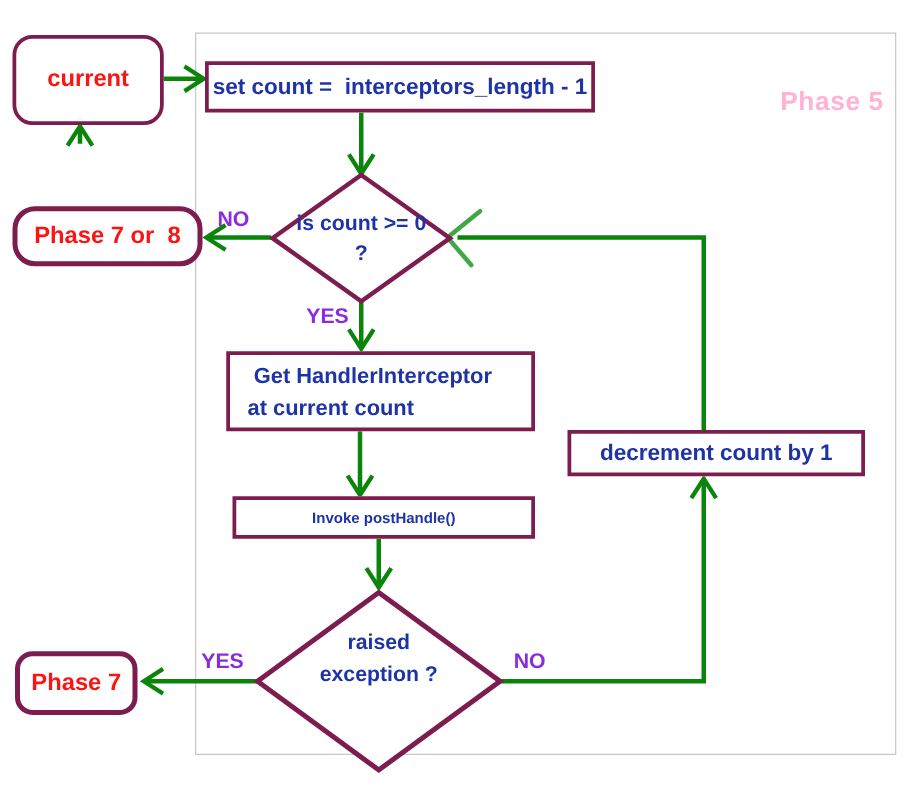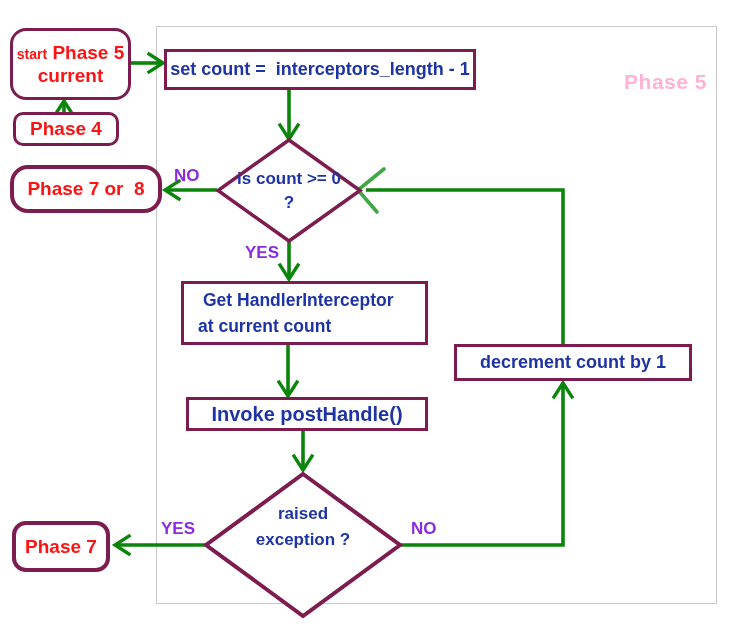--- a/index.html
+++ b/index.html
@@ -26,21 +26,21 @@
   #start-box .lg  { font-size:19px; color:#fb1414; }
   #phase4-box     { left:13px;  top:112px; width:106px; height:34px; border-width:3px; border-radius:10px; }
   #phase7-box     { left:10px;  top:165px; width:152px; height:48px; border-width:4px; border-radius:18px;
                     white-space:pre; }
   #phase6-box     { left:12px;  top:521px; width:98px;  height:51px; border-width:4px; border-radius:14px; }
   #setcount-box   { left:164px; top:49px;  width:312px; height:41px; white-space:pre; }
   #gethandler-box { left:181px; top:281px; width:247px; height:64px;
                     flex-direction:column; align-items:flex-start; padding-left:14px;
                     line-height:26px; font-size:17.5px; color:#1e34a5; text-align:left; }
   #gethandler-box .l1 { text-indent:5px; }
-  #invoke-box     { left:186px; top:397px; width:242px; height:34px; font-size:20px; }
+  #invoke-box     { left:186px; top:397px; width:242px; height:34px; font-size:12px; }
   #decrement-box  { left:454px; top:344px; width:238px; height:37px; }
 
   
   .dia-text { color:#1e34a5; font-size:17px; text-align:center; }
   #d1-text { left:219px; top:167px; width:140px; line-height:24px; }
   #d2-text { left:206px; top:501px; width:194px; line-height:26px; }
 
   
   .edge-label { color:#8a2be2; font-size:17px; }
   #no1  { left:174px; top:166px; }
@@ -78,27 +78,23 @@
     <polyline points="563,344 563,190 366,190" fill="none" stroke="#0a850a" stroke-width="3.6"></polyline>
     <polyline points="384,169 358,190 377,212" fill="none" stroke="#3fa844" stroke-width="3.6" stroke-linecap="round"></polyline>
 
     <polygon points="289,140 360,190.5 289,241 218,190.5" fill="#ffffff" stroke="#7d1c4e" stroke-width="3.5"></polygon>
     <polygon points="303,474 400,545 303,616 206,545" fill="#ffffff" stroke="#7d1c4e" stroke-width="4"></polygon>
   </svg>
 
   <div class="txt" id="phase5-label">Phase 5</div>
 
   <div class="node rounded red" id="start-box">
-    <div>
-      <span class="sm">start</span><span class="lg"> Phase 5</span>
-    </div>
     <div class="lg">current</div>
   </div>
 
-  <div class="node red" id="phase4-box">Phase 4</div>
 
   <div class="node red" id="phase7-box">Phase 7 or  8</div>
 
   <div class="node red" id="phase6-box">Phase 7</div>
 
   <div class="node blue" id="setcount-box">set count =  interceptors_length - 1</div>
 
   <div class="node" id="gethandler-box">
     <div class="l1">Get HandlerInterceptor</div>
     <div class="l2">at current count</div>

